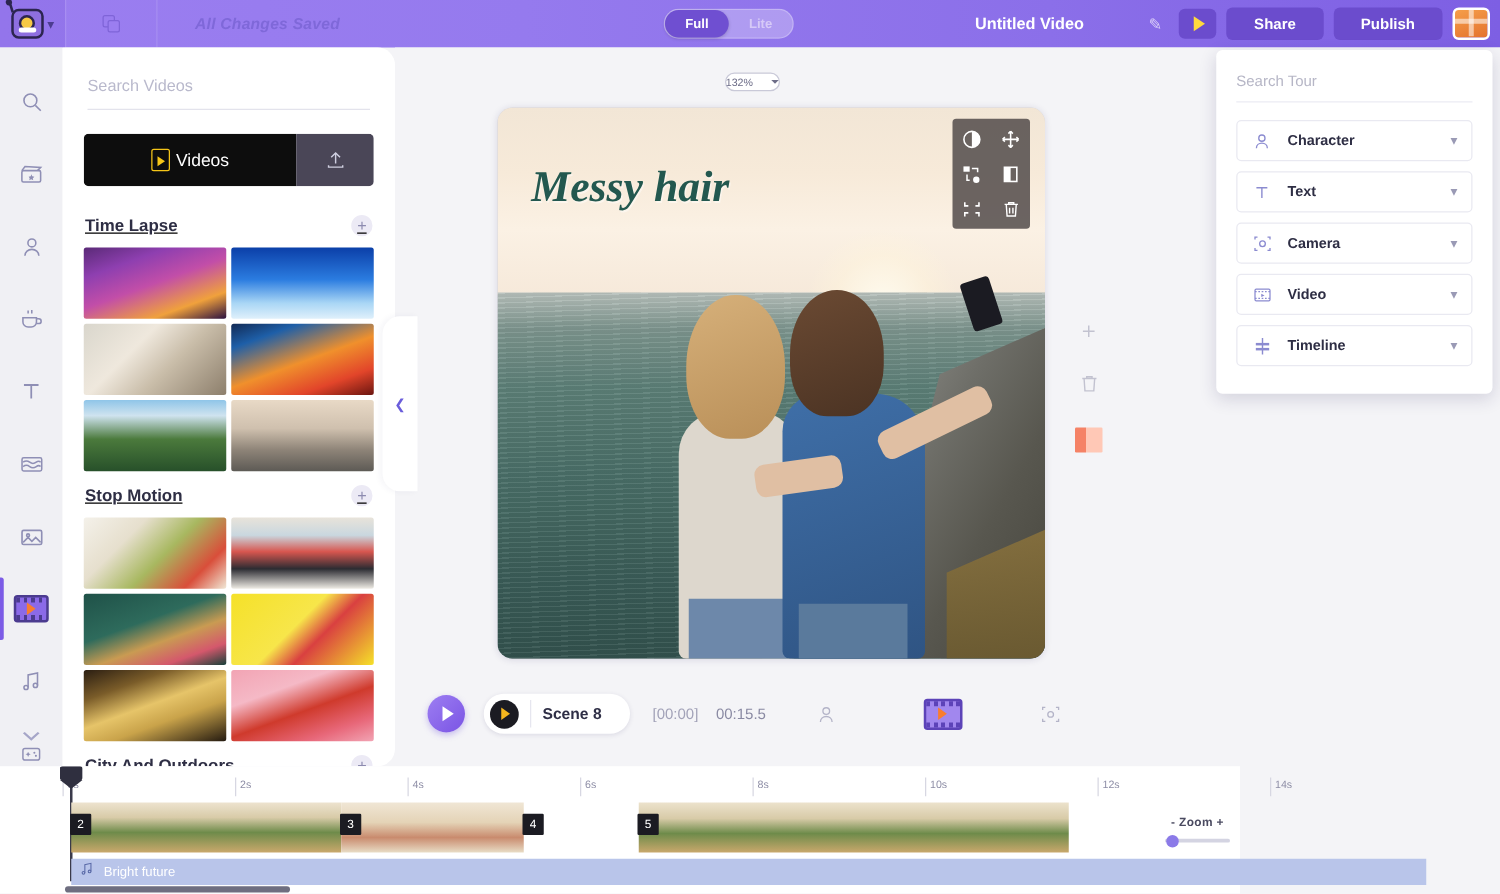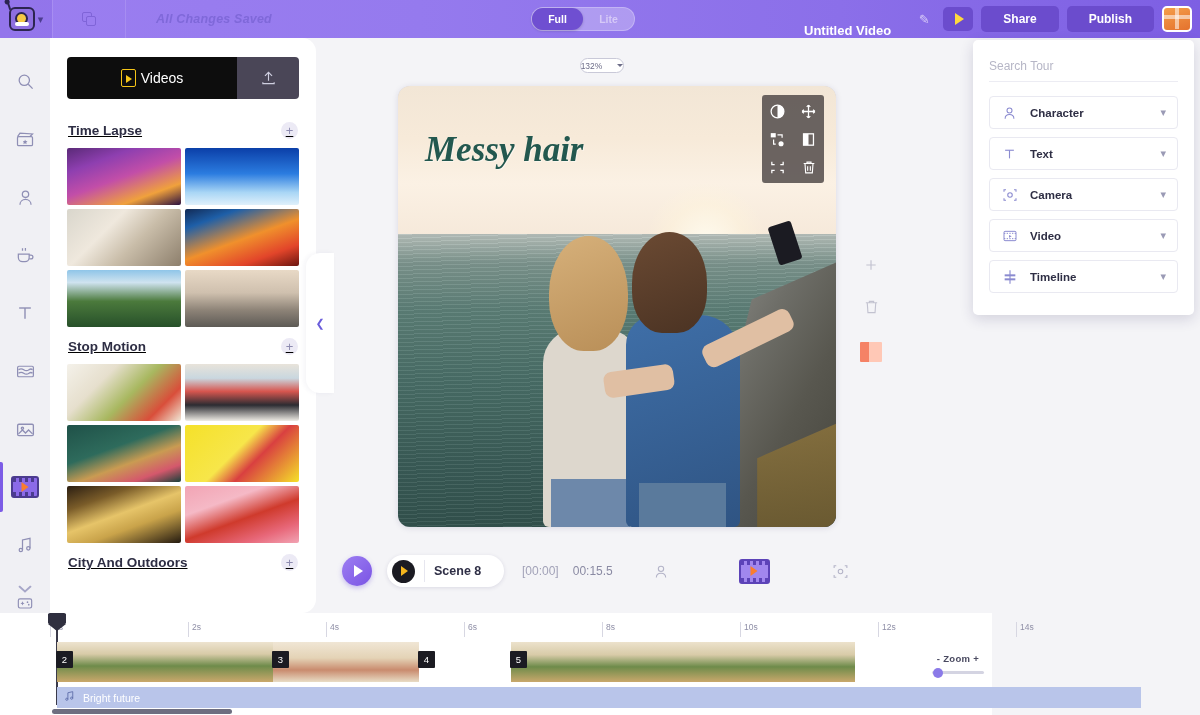--- a/index.html
+++ b/index.html
@@ -62,21 +62,21 @@
     background: rgba(255,255,255,.28); border-radius:13px;
     display:flex; align-items:center; border:1px solid rgba(255,255,255,.25);
   }
   .seg-item {
     flex:1; height:100%; display:flex; align-items:center; justify-content:center;
     font-size:10.5px; font-weight:700; color:#d6c9f7; border-radius:13px;
   }
   .seg-item.active { background:#6f4fd1; color:#ffffff; box-shadow:0 1px 3px rgba(0,0,0,.18); }
 
   .doc-title {
-    position:absolute; left:804px; top:11px; font-size:13px; font-weight:700; color:#fff;margin-top:12px;
+    position:absolute; left:780px; top:11px; font-size:13px; font-weight:700; color:#fff;
   }
   .tb-right { position:absolute; right:8px; top:0; height:38px; display:flex; align-items:center; gap:8px; }
   .pencil { width:22px; height:22px; display:flex; align-items:center; justify-content:center; color:#d8cbf8; font-size:13px; }
   .play-btn {
     width:30px; height:24px; background:#6b4ccd; border-radius:5px;
     display:flex; align-items:center; justify-content:center;
   }
   .tri-y { width:0;height:0;border-left:9px solid #ffd93d;border-top:6px solid transparent;border-bottom:6px solid transparent; margin-left:2px;}
   .tb-btn {
     height:26px; padding:0 22px; background:#6b4ccd; border-radius:5px; color:#fff;
@@ -449,20 +449,23 @@
             <rect x="8.5" y="2" width="7" height="13" rx="3.5" fill="#b9c3ea" stroke="none"></rect>
             <path d="M5.5 13a6.5 6.5 0 0 0 13 0"></path>
             <line x1="12" y1="19.5" x2="12" y2="23"></line>
             <circle cx="17" cy="22" r="2.6"></circle>
           </svg>
       </div>
     </div>
   </div>
 
   <div class="libpanel">
+    <div class="lib-search">
+      <input placeholder="Search Videos" style="">
+    </div>
     <div class="lib-tabs">
       <div class="lib-tab-main">
         <span class="vfile"></span>
         <span>Videos</span>
       </div>
       <div class="lib-tab-up">
         <svg width="17" height="18" viewBox="0 0 24 24" fill="none" stroke="currentColor" stroke-width="1.6">
             <path d="M12 16V4"></path>
             <path d="M7 9l5-5 5 5"></path>
             <path d="M4 18v2h16v-2"></path>

